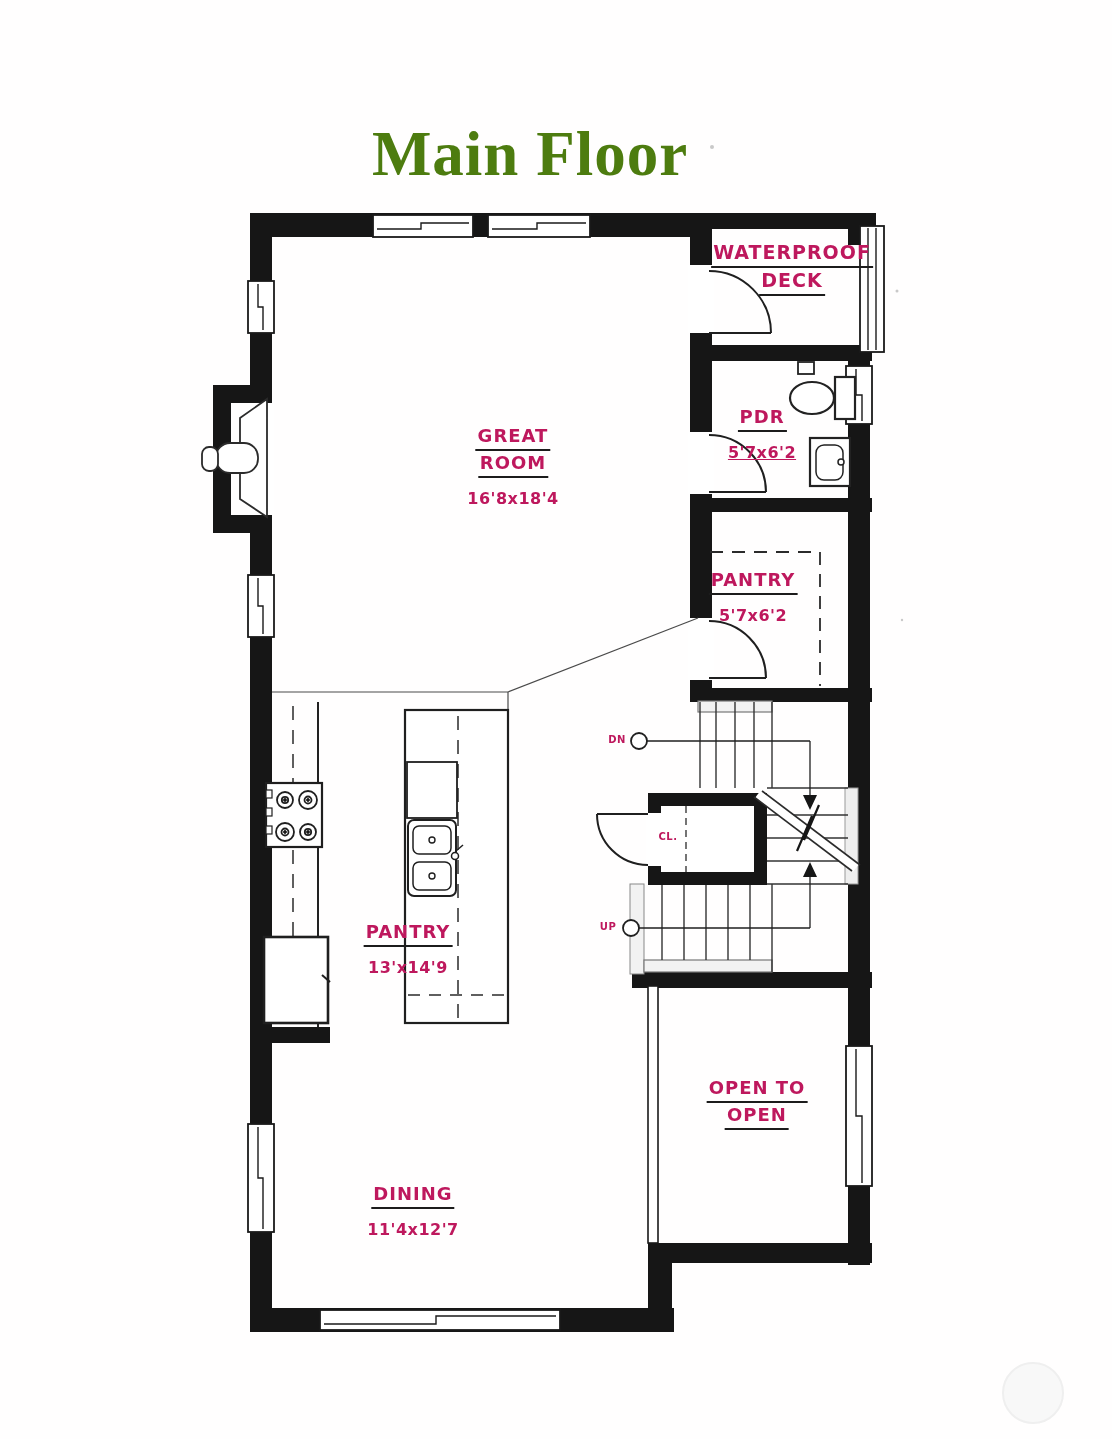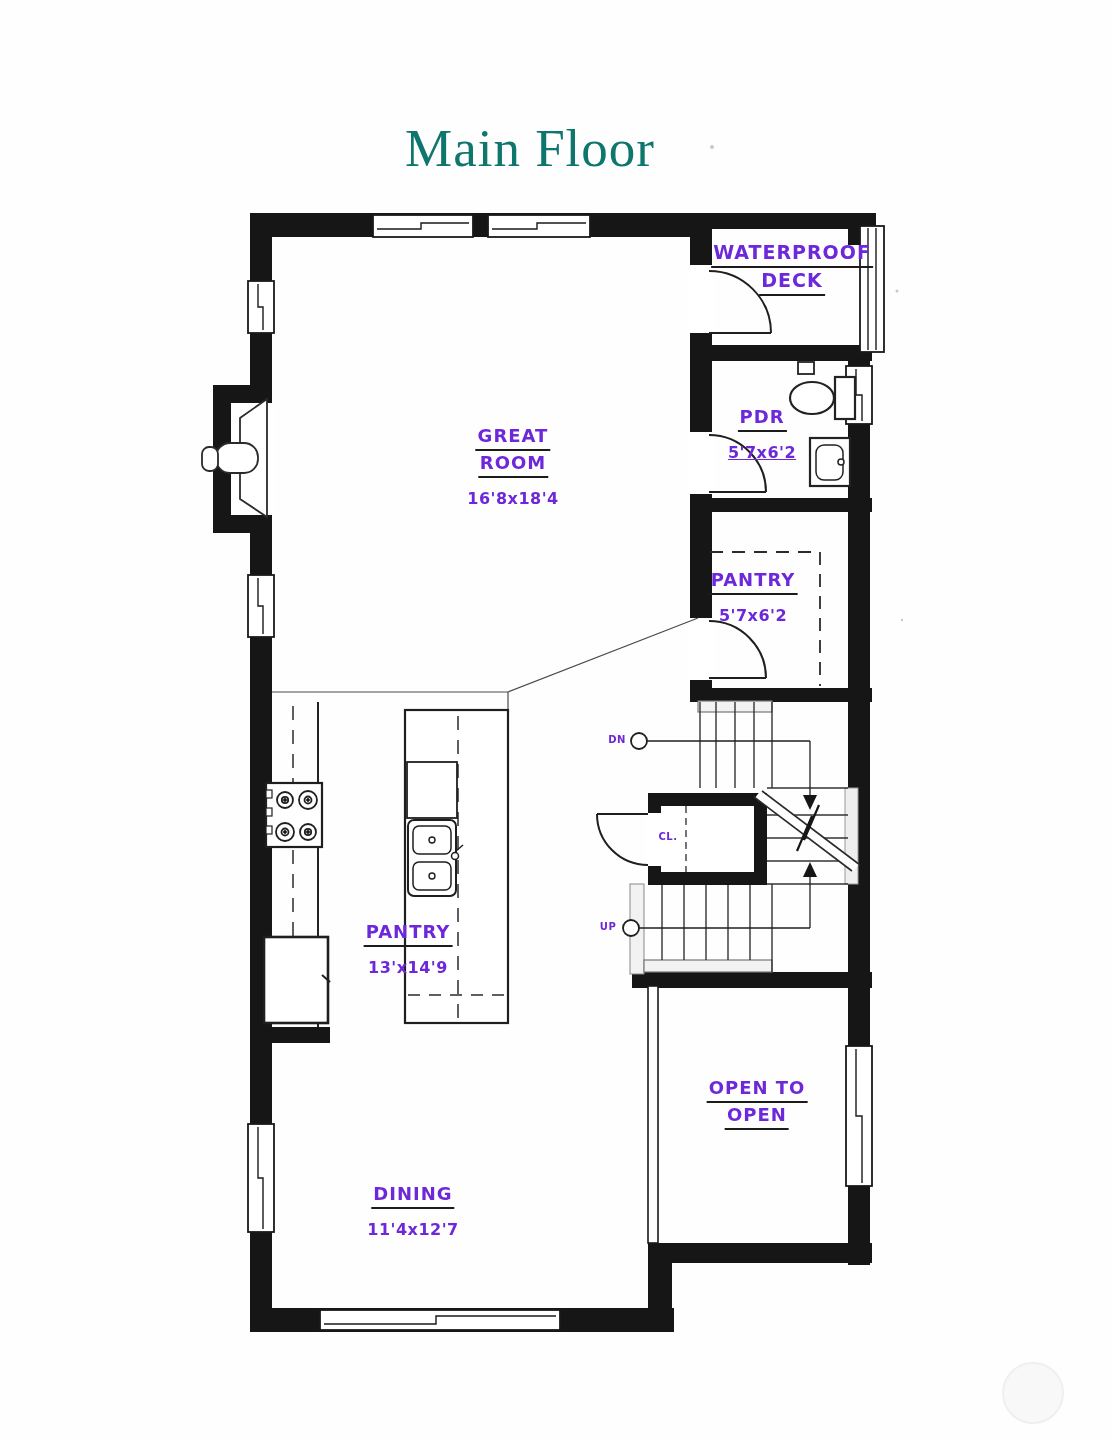--- a/index.html
+++ b/index.html
@@ -1,21 +1,21 @@
 <!DOCTYPE html>
 <html><head>
 <meta charset="utf-8">
 <style>
   html,body{margin:0;padding:0;background:#ffffff;}
   .canvas{position:relative;width:1112px;height:1439px;background:#fffefe;overflow:hidden;
           font-family:"DejaVu Sans", sans-serif;}
   .plan-svg{position:absolute;left:0;top:0;}
   .page-title{position:absolute;transform:translateX(-50%);font-family:"Liberation Serif","DejaVu Serif",serif;
-          font-size:53px;color:#0f766e;letter-spacing:1px;white-space:nowrap;}
-  .label{position:absolute;transform:translateX(-50%);text-align:center;color:#6d28d9;
+          font-size:63px;color:#4d7c0f;letter-spacing:1px;white-space:nowrap;font-weight:bold;}
+  .label{position:absolute;transform:translateX(-50%);text-align:center;color:#be185d;
           font-weight:bold;white-space:nowrap;line-height:1.32;}
   .label .u{display:inline-block;border-bottom:2.5px solid #1c1c1c;padding:0 2px 1px 2px;}
   .room-name{font-size:18px;letter-spacing:1px;}
   .room-dims{font-size:16px;letter-spacing:0.5px;margin-top:10px;}
   .deck-size{font-size:19px;letter-spacing:1px;}
   .tiny{font-size:10px;letter-spacing:0.5px;}
 </style>
 </head>
 <body>
 

